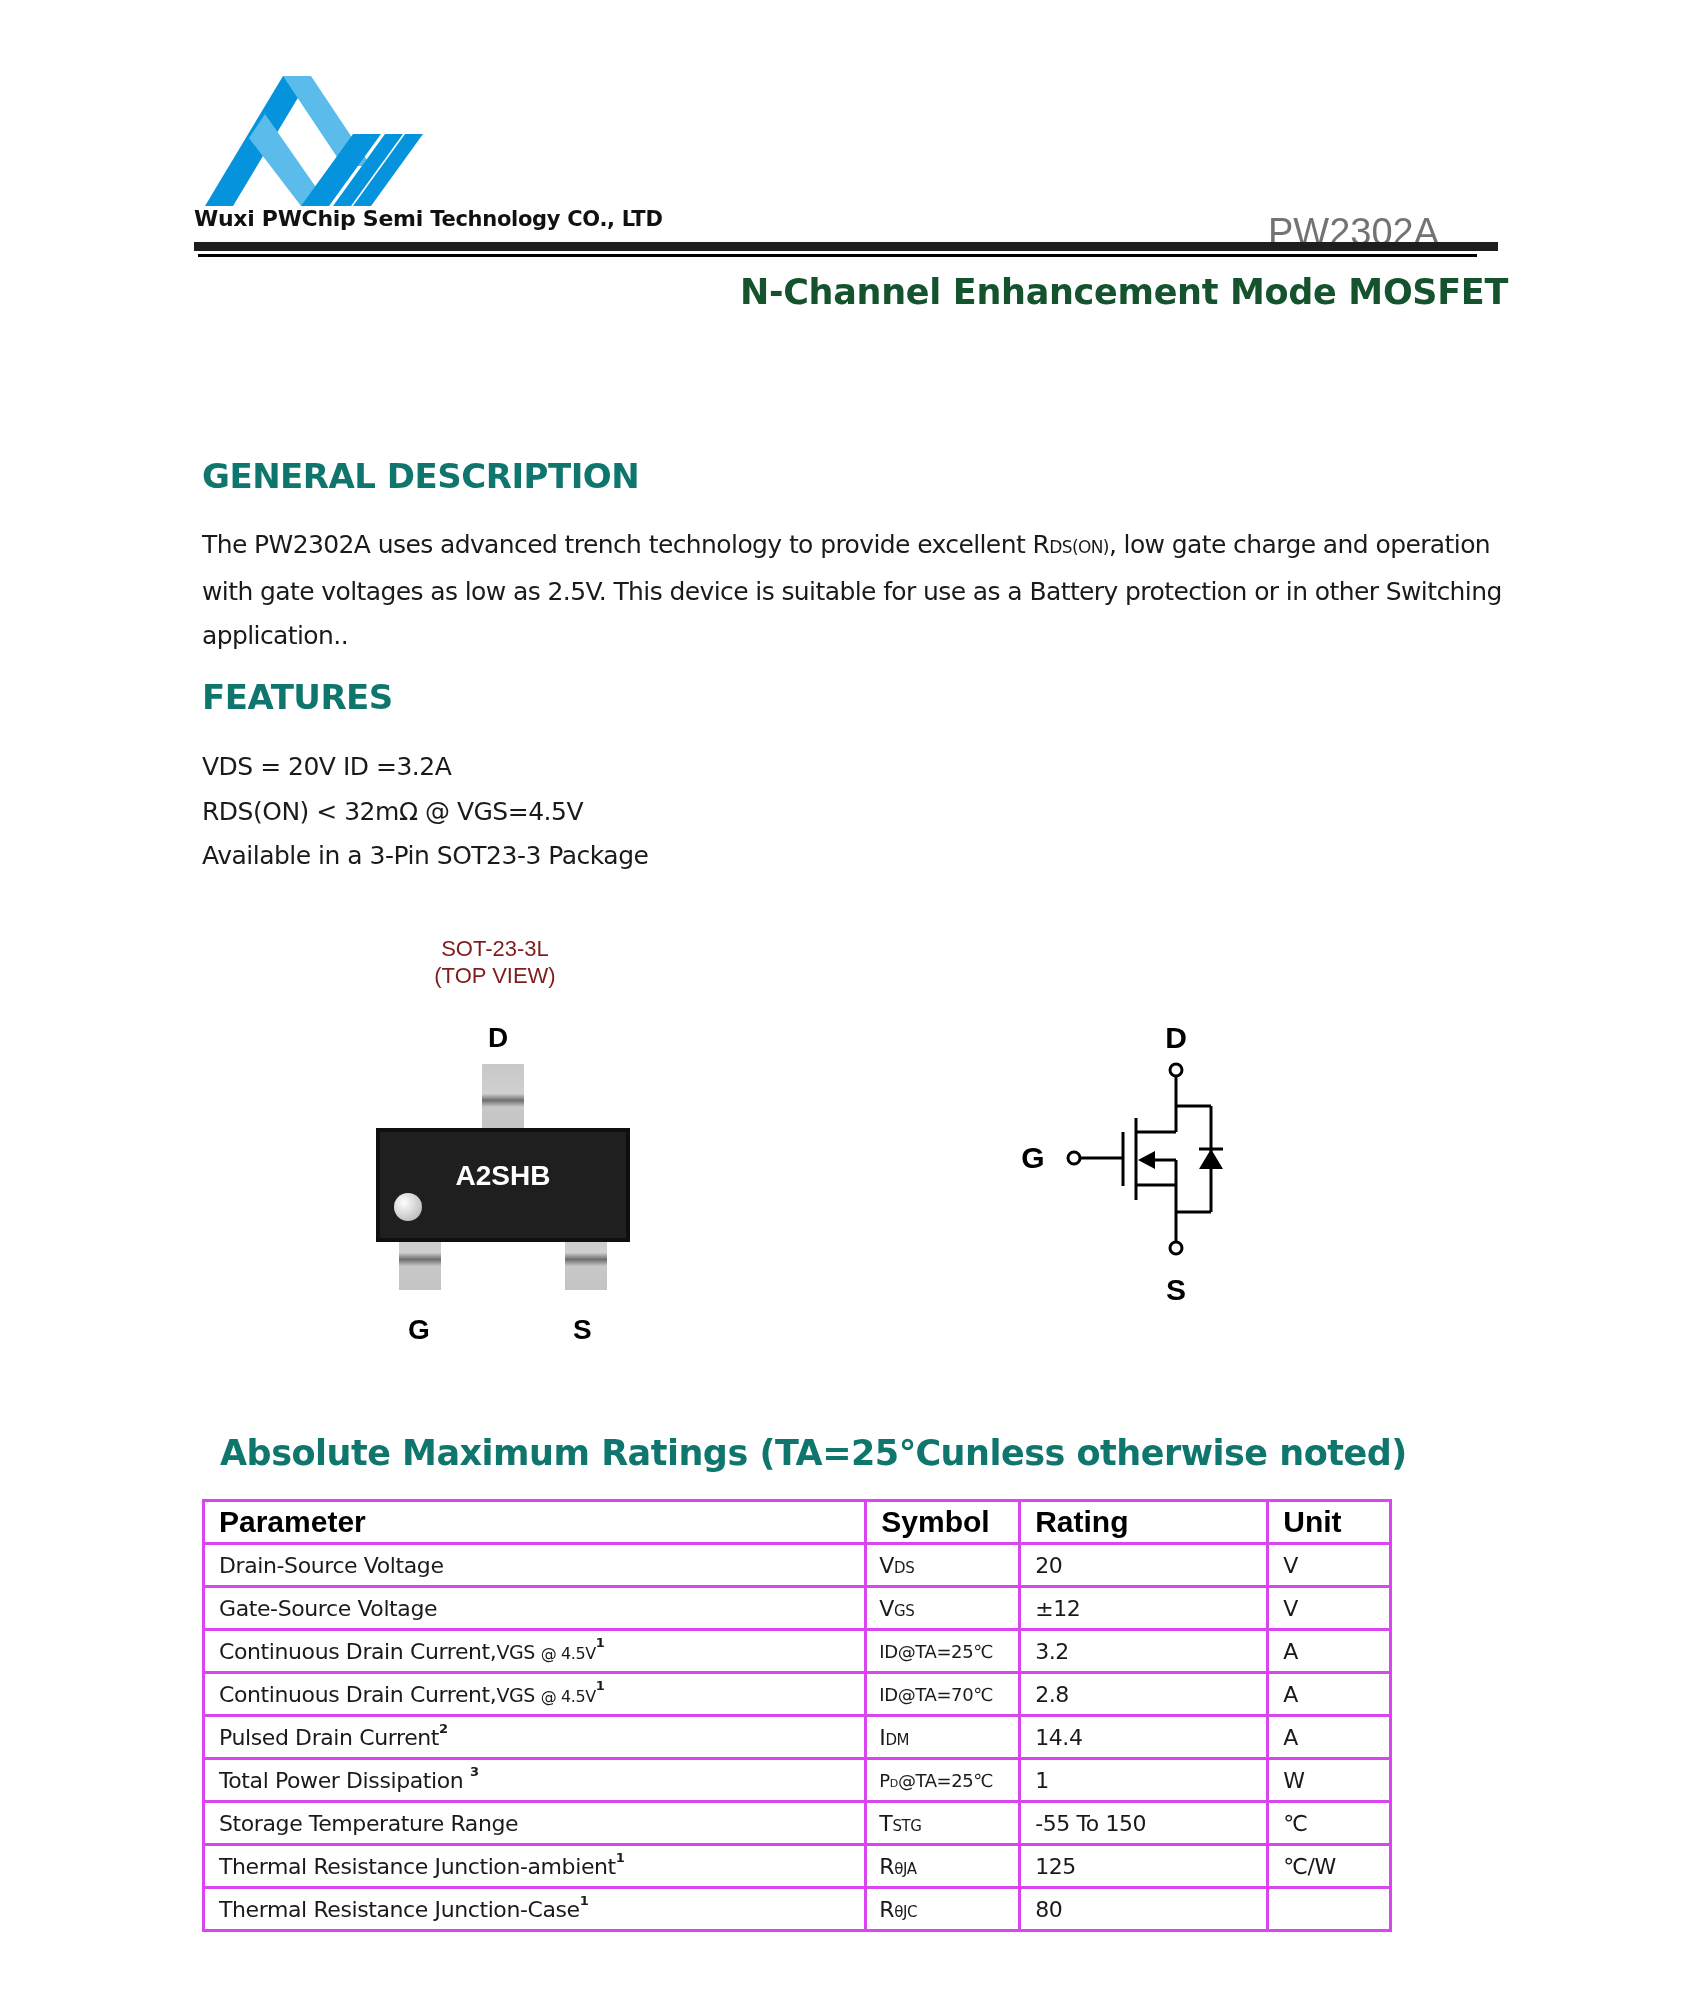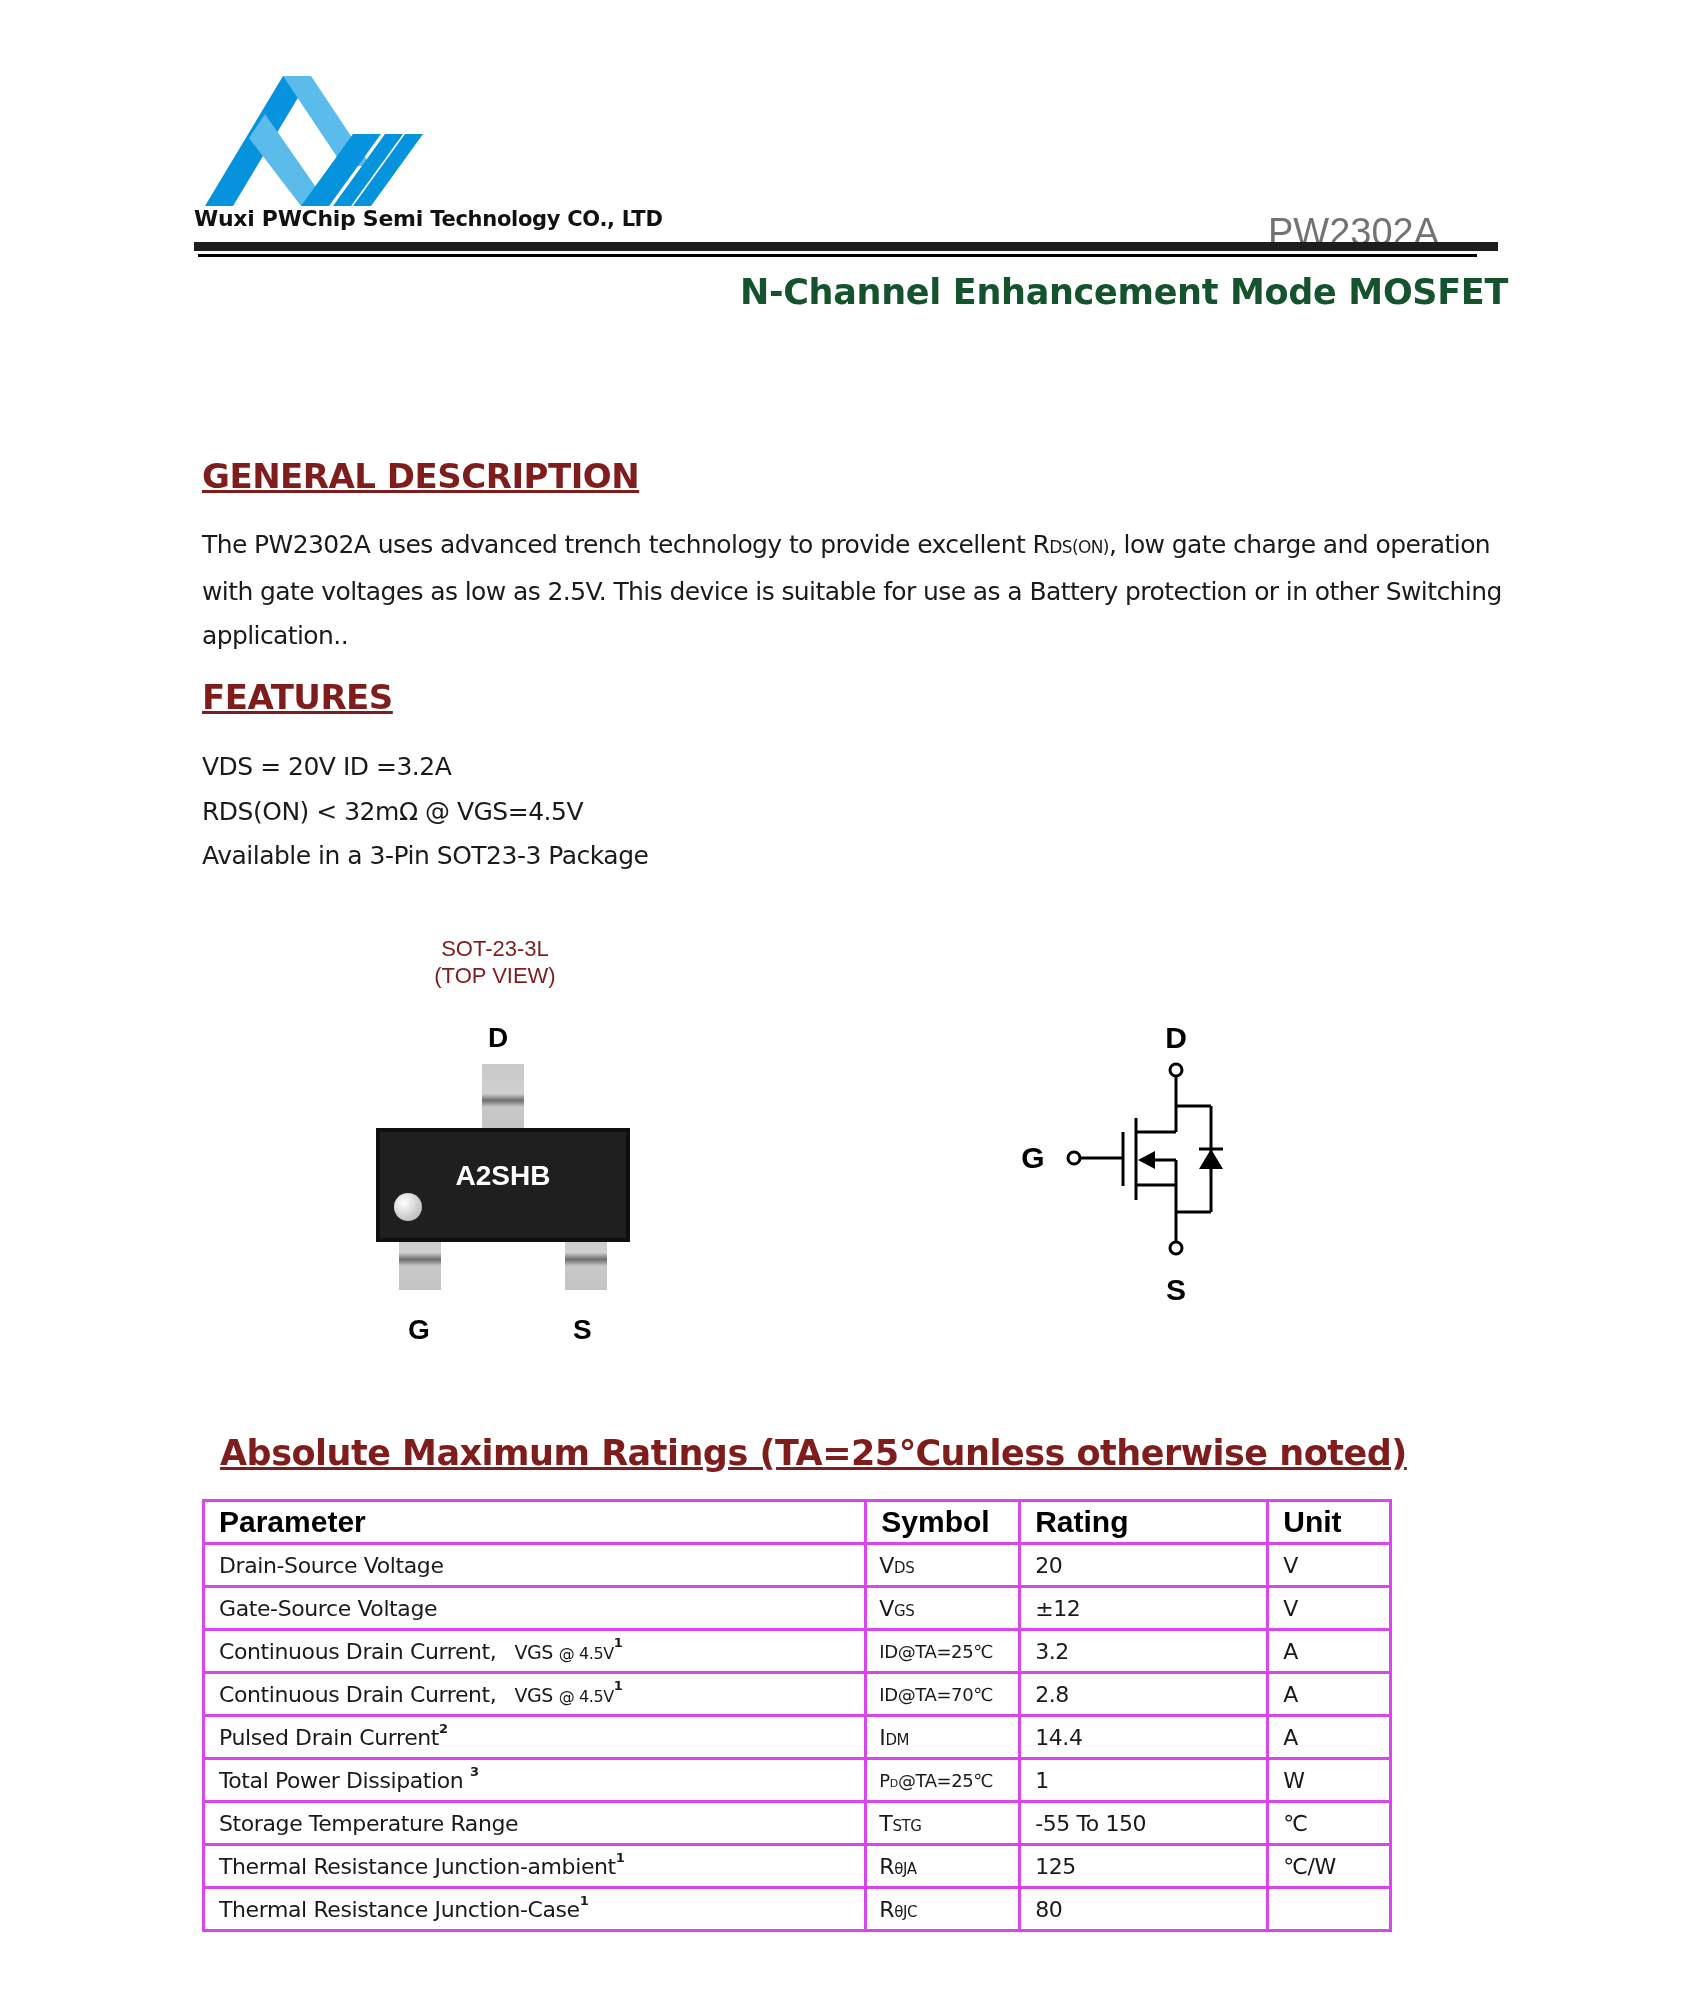--- a/index.html
+++ b/index.html
@@ -10,21 +10,21 @@
   
   .logo { left:205px; top:76px; width:218px; height:130px; }
   .company { left:194px; top:206px; font-family:"DejaVu Sans", sans-serif; font-size:22px; font-weight:bold; color:#111; white-space:nowrap; letter-spacing:-0.3px; }
   .company .small { font-size:21px; }
   .part-no { left:1268px; top:184px; font-family:"Liberation Sans", sans-serif; font-size:38px; color:#737373; white-space:nowrap;margin-top:27px; }
   .bar-thick { left:194px; top:242px; width:1304px; height:9px; background:#1e1e1e; }
   .bar-thin { left:198px; top:254px; width:1279px; height:3px; background:#000; }
   .doc-title { left:740px; top:272px; font-family:"DejaVu Sans", sans-serif; font-size:35px; font-weight:bold; color:#14532d; white-space:nowrap; letter-spacing:-0.3px; }
 
   
-  .h-section { font-family:"DejaVu Sans", sans-serif; font-weight:bold; color:#7f1d1d; white-space:nowrap; letter-spacing:-0.5px;text-decoration:underline; }
+  .h-section { font-family:"DejaVu Sans", sans-serif; font-weight:bold; color:#0f766e; white-space:nowrap; letter-spacing:-0.5px; }
   .h-gen { left:202px; top:456px; font-size:34px; }
   .h-feat { left:202px; top:677px; font-size:34px; }
   .h-abs { left:220px; top:1433px; font-size:35px; }
 
   .para { left:202px; top:523px; width:1300px; font-family:"DejaVu Sans", sans-serif; font-size:25px; line-height:44.5px; color:#1a1a1a; letter-spacing:-0.6px; }
   .para .sub { font-size:17px; }
 
   .features { left:202px; top:745px; font-family:"DejaVu Sans", sans-serif; font-size:25px; line-height:44.5px; color:#1a1a1a; letter-spacing:-0.5px; }
 
   
@@ -35,21 +35,21 @@
   .sch-svg { left:1010px; top:1010px; width:240px; height:300px; }
 
   
   table.ratings { position:absolute; left:202px; top:1499px; border-collapse:collapse; width:1190px; }
   table.ratings td, table.ratings th { border:3px solid #d946ef; height:40px; padding:0 0 0 14px; text-align:left; font-family:"DejaVu Sans", sans-serif; font-size:22px; color:#1a1a1a; white-space:nowrap; letter-spacing:-0.4px; }
   table.ratings th { font-family:"Liberation Sans", sans-serif; font-weight:bold; font-size:30px; color:#000; letter-spacing:0; }
   table.ratings td.sym { font-size:22px; padding-left:12px; }
   table.ratings td.sym-small { font-size:18px; padding-left:12px; }
   table.ratings .sub { font-size:15px; }
   table.ratings .supsc { font-size:13px; vertical-align:top; position:relative; top:-4px; font-weight:bold; }
-  table.ratings .vgs { font-size:19px; margin-left:18px; }
+  table.ratings .vgs { font-size:19px; }
   table.ratings .vgs .small { font-size:16px; }
   col.c1 { width:664px; } col.c2 { width:154px; } col.c3 { width:249px; } col.c4 { width:123px; }
 </style>
 </head>
 <body>
 
 <svg class="abs logo" viewBox="0 0 218 130">
   <polygon points="0,130 78,0 106,0 28,130" fill="#0593DD"></polygon>
   <polygon points="78,0 106,0 166,90 138,90" fill="#5BBCEB"></polygon>
   <polygon points="44,62 60,38 124,130 96,130" fill="#5BBCEB"></polygon>

